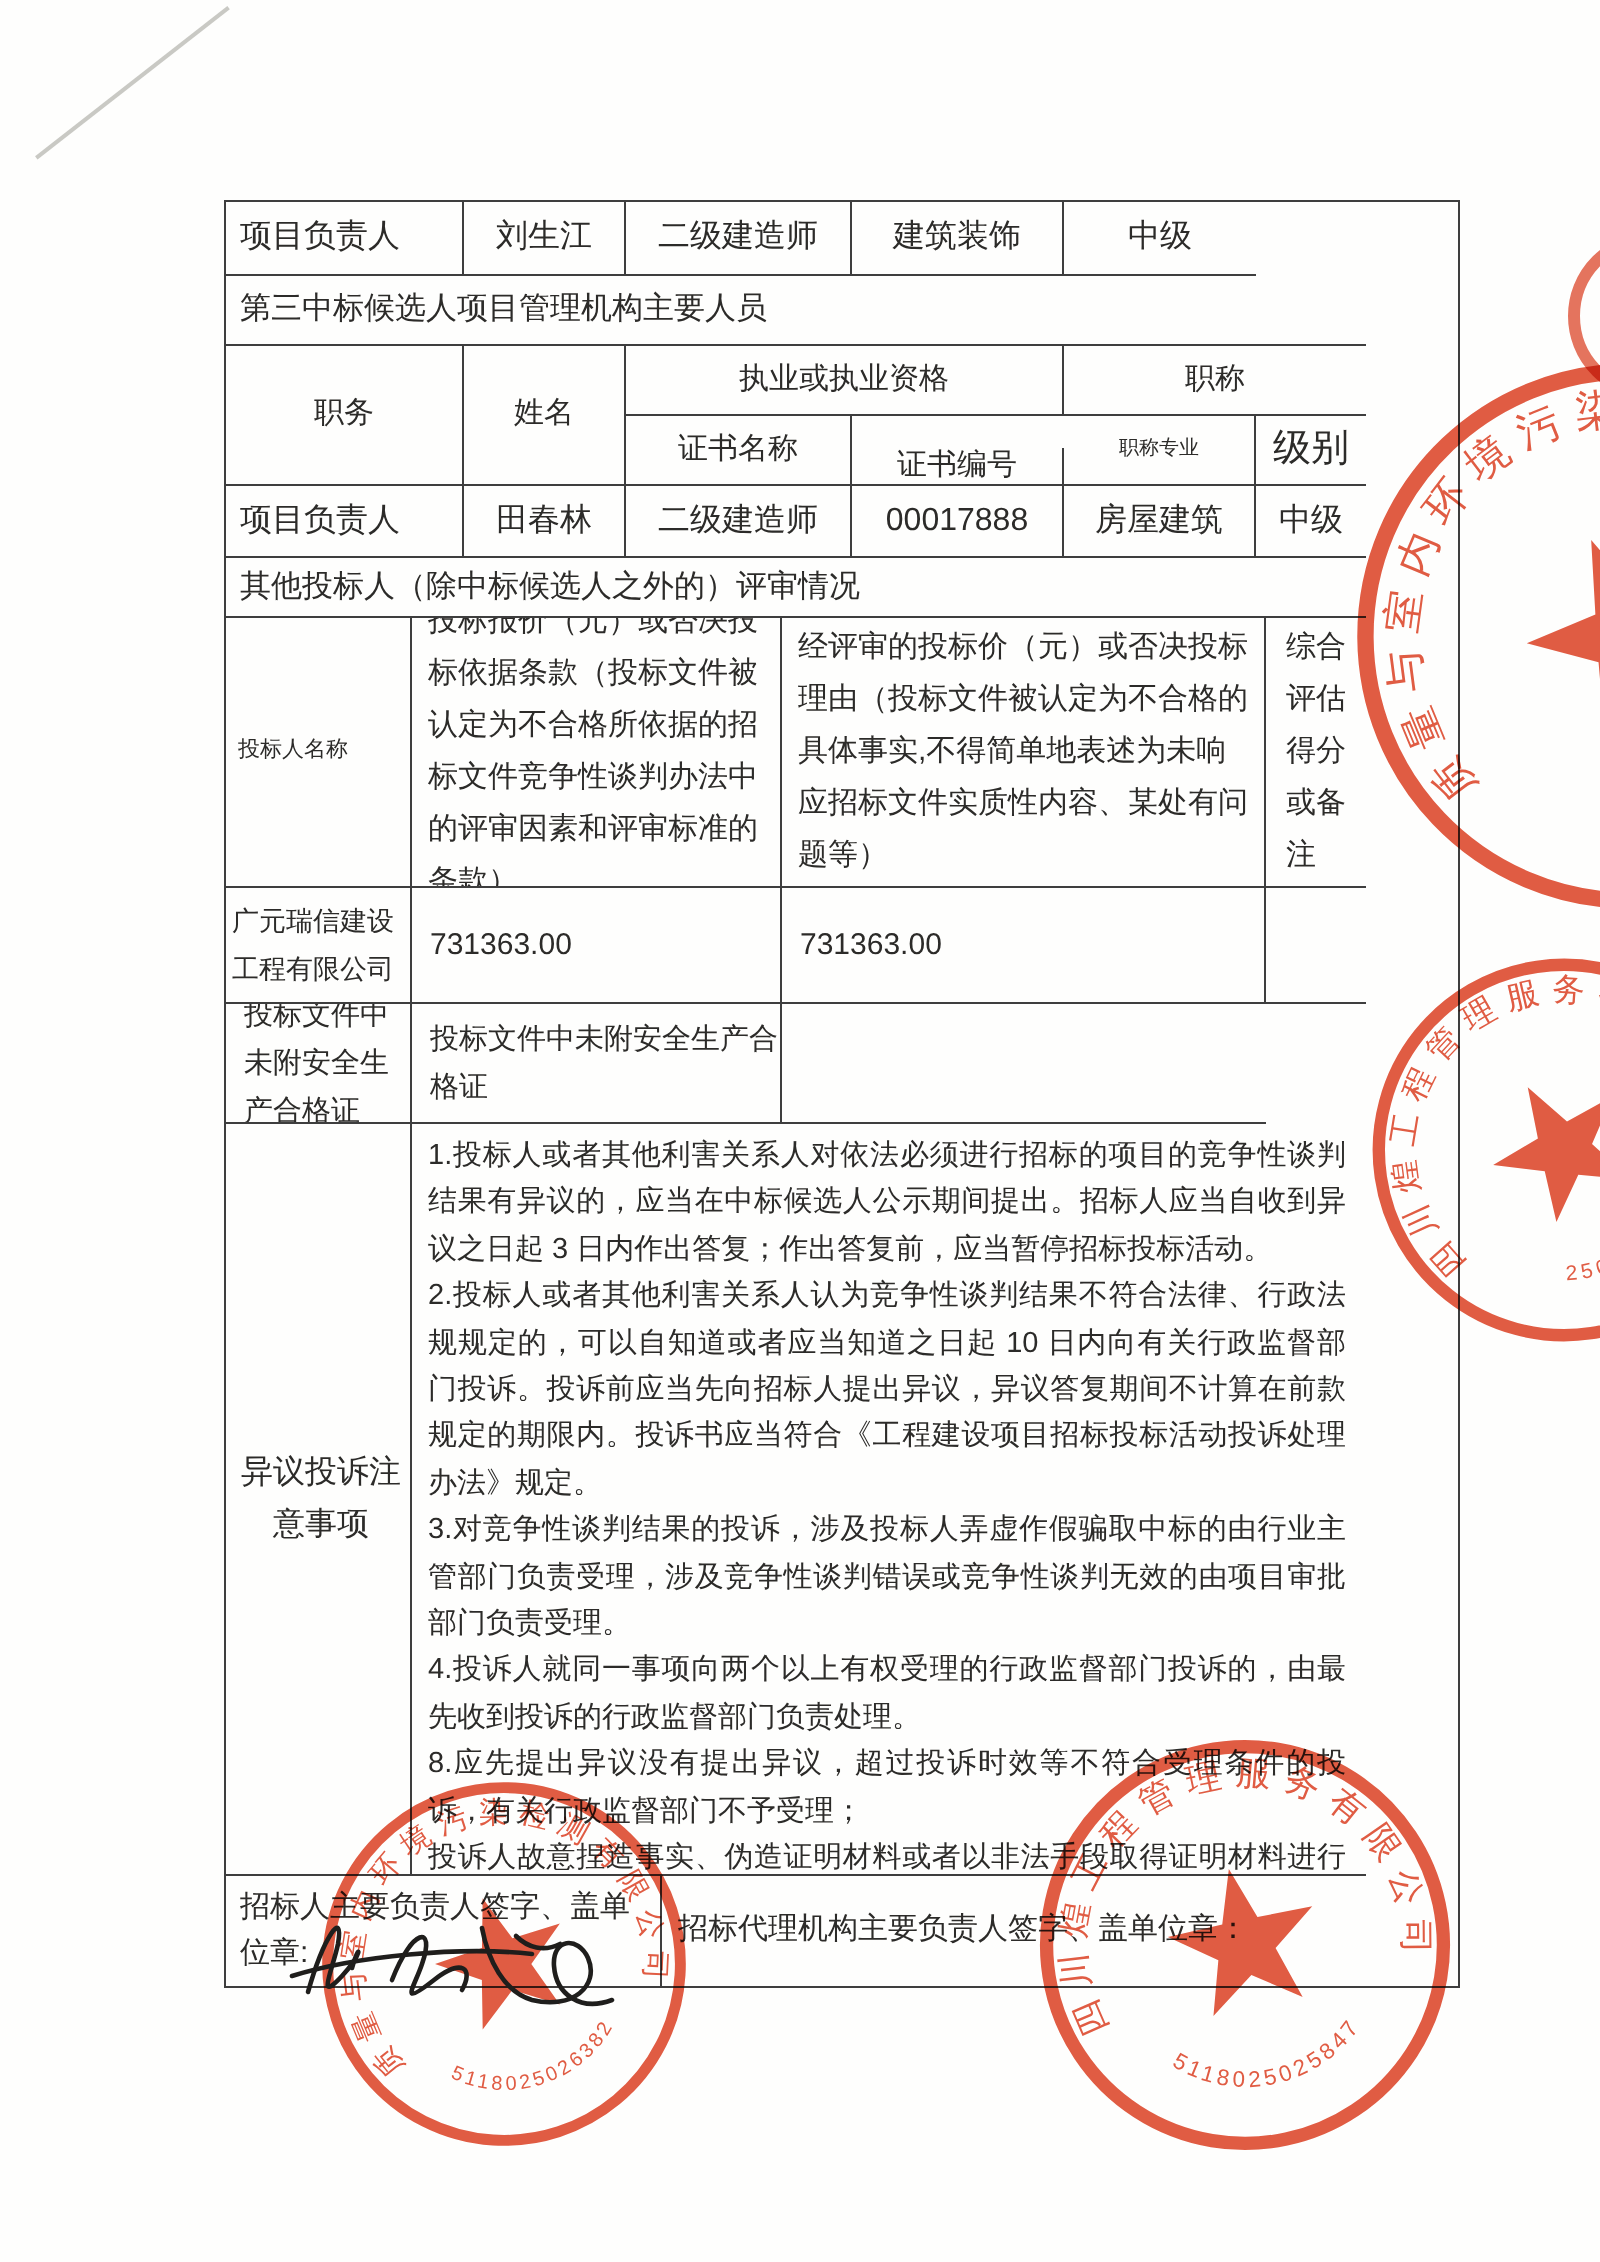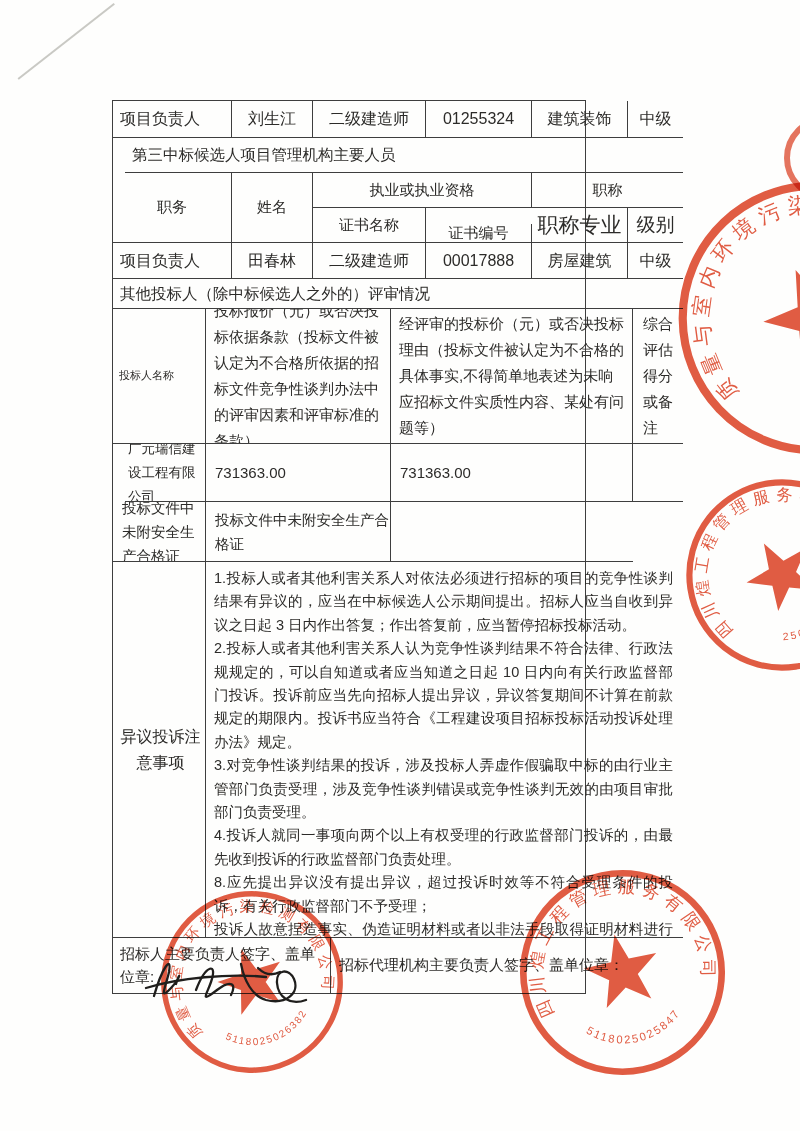--- a/index.html
+++ b/index.html
@@ -1,41 +1,41 @@
 <!DOCTYPE html>
 <html><head>
 <meta charset="utf-8">
 <style>
   html,body{margin:0;padding:0;background:#888;}
   .page{position:relative;width:800px;height:1131px;background:#fefefd;overflow:hidden;
         font-family:"Liberation Sans","DejaVu Sans",sans-serif;color:#2c2b29;}
   .artifact-line{position:absolute;background:#c9c9c4;height:1.5px;transform-origin:left center;}
 
-  .tbl{position:absolute;left:112px;top:100px;width:474px;border:1.8px solid #3e3e3e;box-sizing:border-box;}
+  .tbl{position:absolute;left:112px;top:100px;width:618px;border:1.8px solid #3e3e3e;box-sizing:border-box;}
   .sec{display:grid;box-sizing:border-box;}
   .c{box-sizing:border-box;border-right:1.8px solid #3e3e3e;border-bottom:1.8px solid #3e3e3e;
      display:flex;align-items:center;justify-content:center;font-size:16px;line-height:1.25;
      overflow:hidden;}
   .c.last{border-right:none;}
   .c.left{justify-content:flex-start;padding-left:7px;}
 
   .sec1{grid-template-columns:119px 81px 113px 106px 96px 55px;grid-template-rows:37px;}
   .sec2{grid-template-columns:570px;grid-template-rows:35px;}
-  .sec2 .c{font-size:15.5px;margin-left:12px;}
+  .sec2 .c{font-size:15.5px;}
   .sec3{grid-template-columns:119px 81px 113px 106px 96px 55px;grid-template-rows:35px 35px 36px;}
   .sec3 .hspan2{grid-row:1/3;}
   .sec3 .qual{grid-column:3/5;}
   .sec3 .title{grid-column:5/7;border-right:none;}
   .sec4{grid-template-columns:570px;grid-template-rows:30px;}
   .sec4 .c{font-size:15.5px;}
   .sec5{grid-template-columns:93px 185px 242px 50px;grid-template-rows:135px 58px 60px;}
   .sec5 .hdr{font-size:15px;line-height:26px;justify-content:flex-start;text-align:left;
              align-items:center;padding:0 8px;}
   .sec5 .score-hdr{padding:0 10px;}
-  .sec5 .bidname{font-size:13.5px;line-height:24px;justify-content:flex-start;padding-left:3px;text-align:left;margin-left:12px;}
+  .sec5 .bidname{font-size:13.5px;line-height:24px;justify-content:flex-start;padding-left:3px;text-align:left;}
   .sec5 .val{font-size:15px;justify-content:flex-start;padding-left:9px;text-align:left;line-height:24px;}
   .sec6{grid-template-columns:93px 477px;grid-template-rows:376px;}
   .sec6 .lbl{font-size:16px;line-height:26px;justify-content:flex-start;padding-left:3px;text-align:center;}
   .sec6 .body{display:block;padding:5px 10px 0 8px;font-size:14.5px;line-height:23.4px;text-align:justify;}
   .sec6 .body p{margin:0;}
   .sec7{grid-template-columns:218px 352px;grid-template-rows:55px;}
   .sec7 .c{border-bottom:none;font-size:15px;}
   .sec7 .ten{align-items:flex-start;justify-content:flex-start;padding:4px 6px 0 7px;text-align:left;line-height:23px;display:block;}
   .sec7 .agy{justify-content:flex-start;padding-left:8px;}
 
@@ -49,37 +49,36 @@
 <div class="page">
 
 <div class="artifact-line" style="left:18px;top:78px;width:122px;transform:rotate(-38deg);"></div>
 
 <div class="tbl">
 
   <div class="sec sec1">
     <div class="c left">项目负责人</div>
     <div class="c">刘生江</div>
     <div class="c">二级建造师</div>
-    <div class="c">01255324</div>
     <div class="c">建筑装饰</div>
     <div class="c last">中级</div>
   </div>
 
   <div class="sec sec2">
     <div class="c left last">第三中标候选人项目管理机构主要人员</div>
   </div>
 
   <div class="sec sec3">
     <div class="c hspan2" style="grid-column:1;font-size:15px;">职务</div>
     <div class="c hspan2" style="grid-column:2;font-size:15px;">姓名</div>
     <div class="c qual" style="font-size:15px;">执业或执业资格</div>
     <div class="c title" style="font-size:15px;">职称</div>
     <div class="c" style="grid-row:2;grid-column:3;font-size:15px;">证书名称</div>
     <div class="c" style="grid-row:2;grid-column:4;font-size:15px;margin-top:16px;">证书编号</div>
-    <div class="c" style="grid-row:2;grid-column:5;font-size:21px;">职称专业</div>
+    <div class="c" style="grid-row:2;grid-column:5;font-size:10px;">职称专业</div>
     <div class="c last" style="grid-row:2;grid-column:6;font-size:19px;">级别</div>
     <div class="c left" style="grid-row:3;grid-column:1;">项目负责人</div>
     <div class="c" style="grid-row:3;grid-column:2;">田春林</div>
     <div class="c" style="grid-row:3;grid-column:3;">二级建造师</div>
     <div class="c" style="grid-row:3;grid-column:4;">00017888</div>
     <div class="c" style="grid-row:3;grid-column:5;">房屋建筑</div>
     <div class="c last" style="grid-row:3;grid-column:6;">中级</div>
   </div>
 
   <div class="sec sec4">

